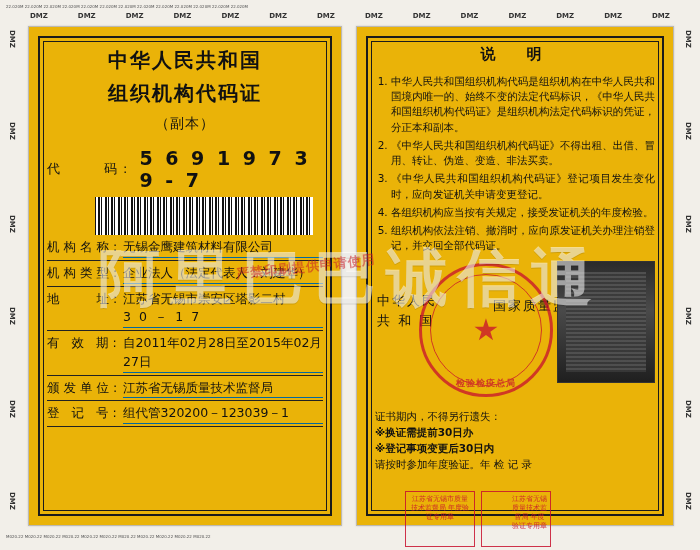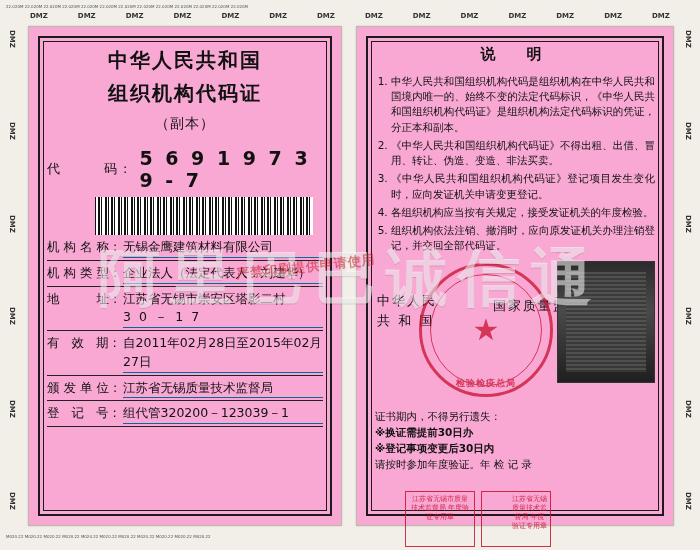--- a/index.html
+++ b/index.html
@@ -23,21 +23,21 @@
     position:absolute;display:flex;justify-content:space-between;
     font-size:4px;color:#555;
   }
   .dmz-col{
     position:absolute;display:flex;flex-direction:column;justify-content:space-between;
     font-size:7px;font-weight:bold;color:#333;
   }
   .dmz-col span{ writing-mode:vertical-rl; }
   
   .cert{
-    position:absolute;background:#f9a8d4;
+    position:absolute;background:#eab308;
     border:1px solid #bdb9b0;
     box-shadow:0 0 2px rgba(0,0,0,.15);
   }
   .cert-left{left:28px;top:26px;width:312px;height:498px;}
   .cert-right{left:356px;top:26px;width:316px;height:498px;}
   .inner-frame{
     position:absolute;left:9px;top:9px;right:9px;bottom:9px;
     border:2px solid #1b1b1b;
   }
   .inner-frame::after{

